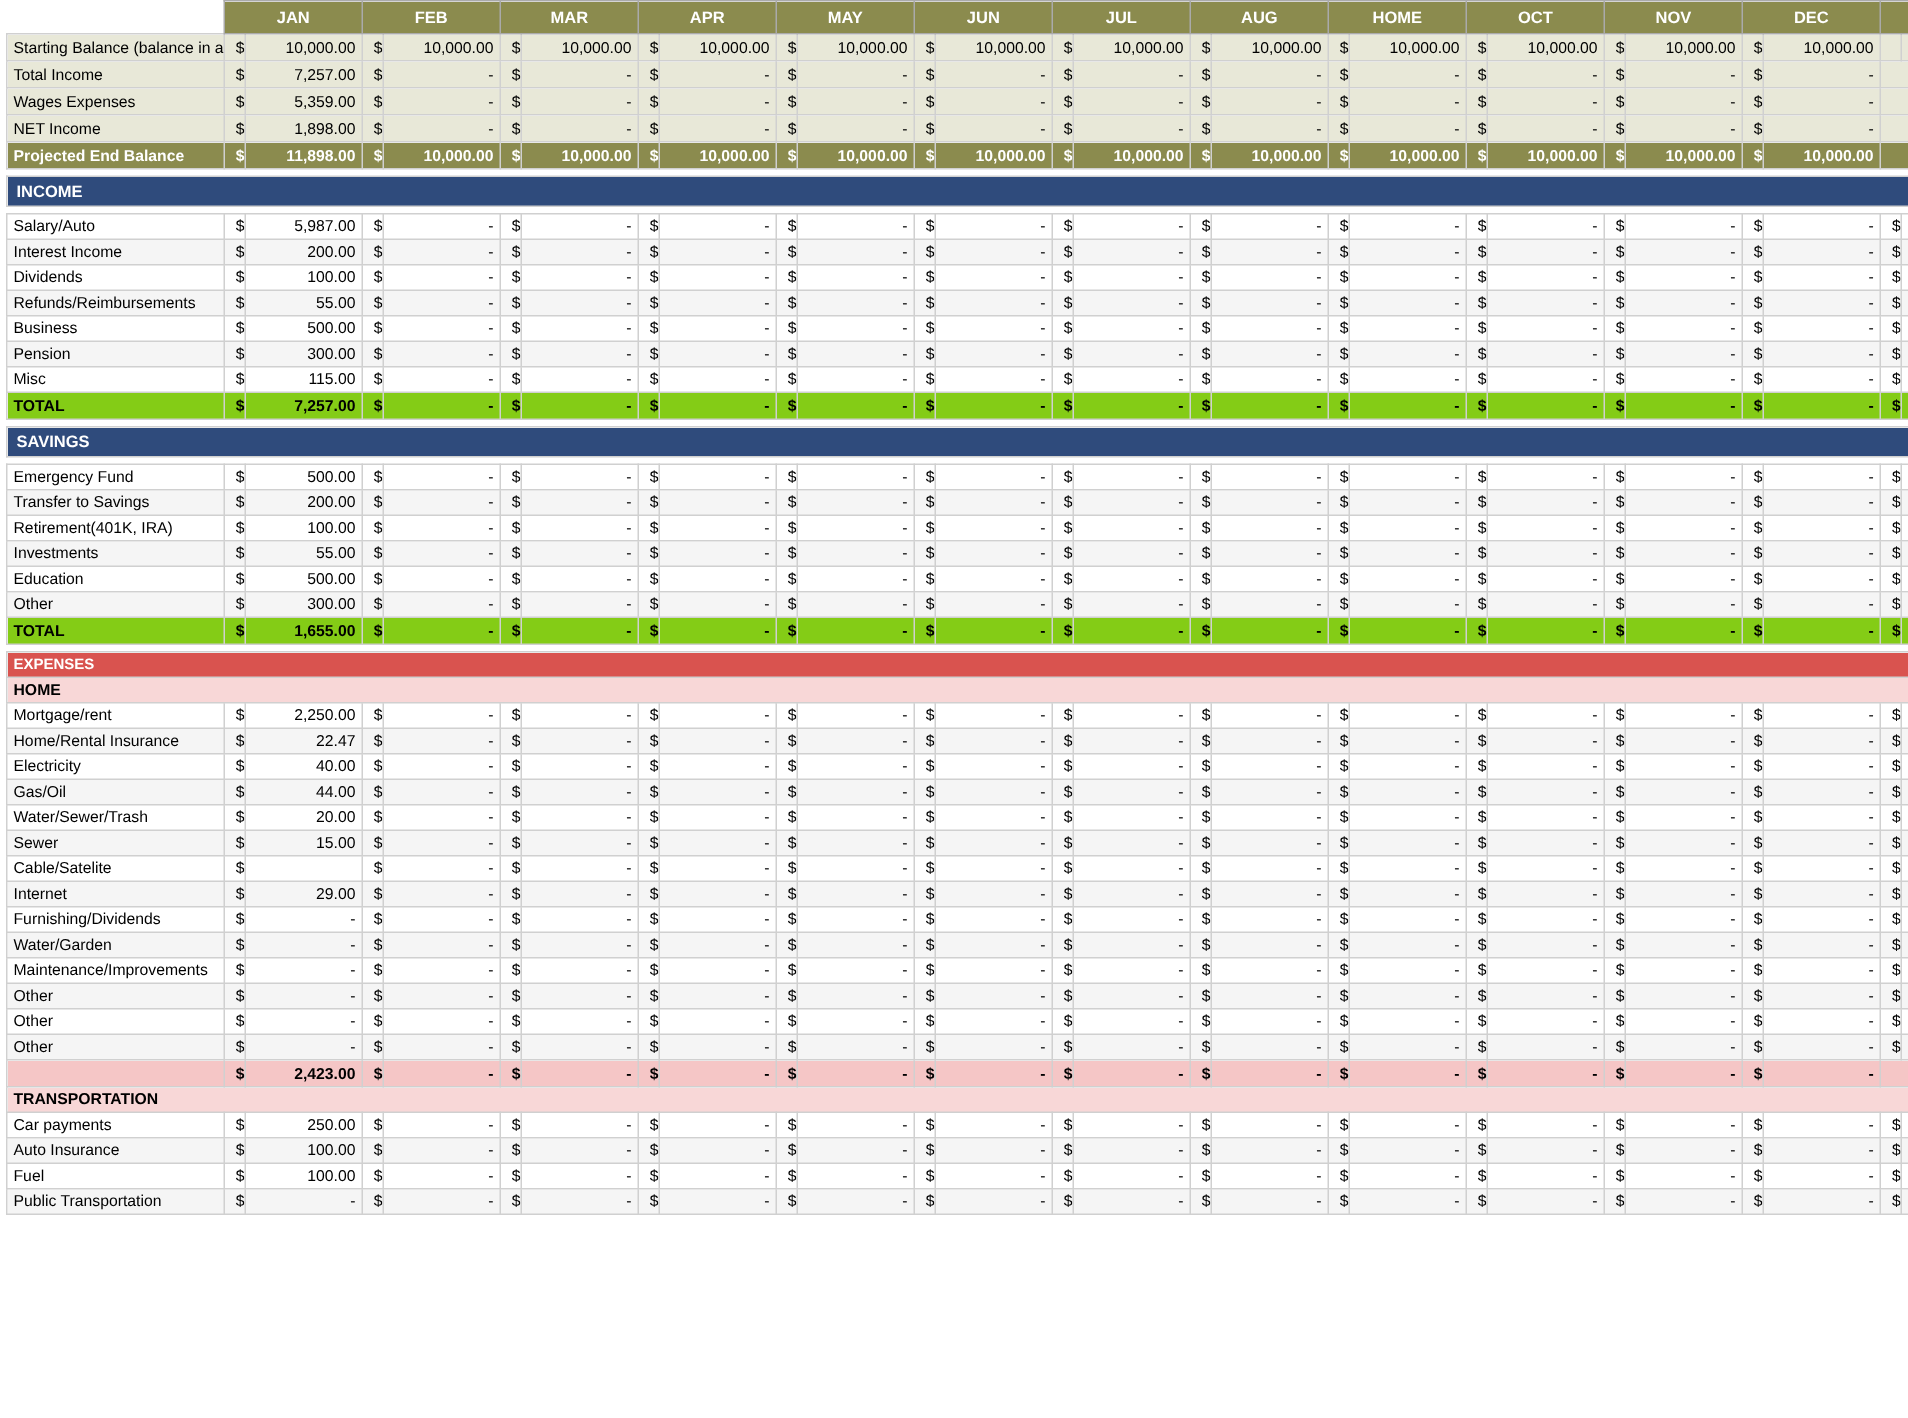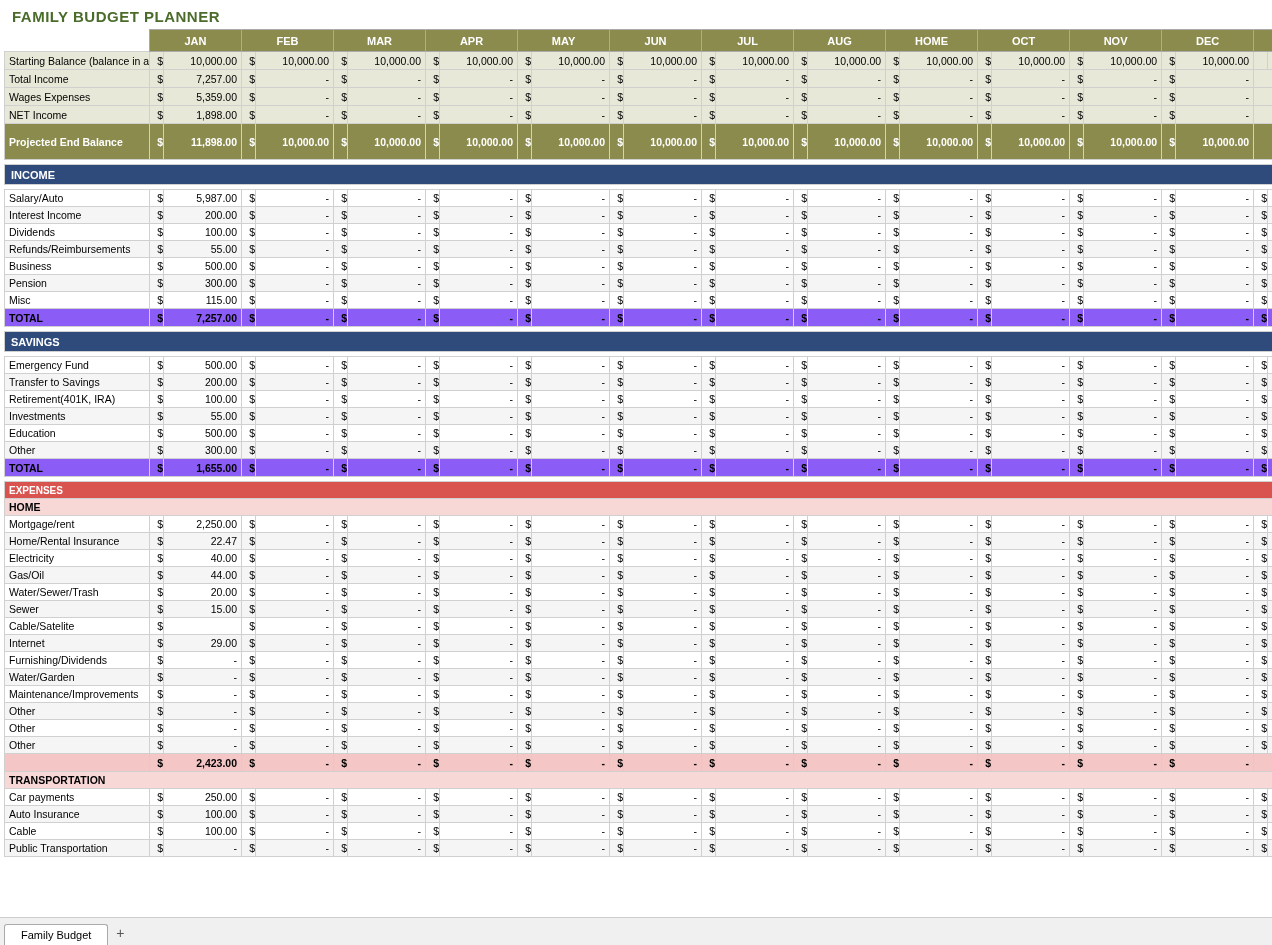--- a/index.html
+++ b/index.html
@@ -20,35 +20,35 @@
     col.month-col { width: 78px; }
     
     td, th { border: 1px solid #d0d0d0; padding: 2px 4px; white-space: nowrap; overflow: hidden; }
     
     
     .header-row th { background-color: #8b8b4e; color: #fff; font-weight: bold; text-align: center; font-size: 11px; border: 1px solid #aaa; height: 22px; }
     .header-row .label-th { background: #fff; border: none; }
     
     
     .summary-row td { background: #e8e8d8; font-size: 10.5px; height: 18px; }
-    .summary-projected td { background: #8b8b4e; color: #fff; font-weight: bold; font-size: 10.5px; height: 36px; }
+    .summary-projected td { background: #8b8b4e; color: #fff; font-weight: bold; font-size: 10.5px; height: 18px; }
     
     
     .section-header td { background: #2f4b7c; color: #fff; font-weight: bold; font-size: 11px; height: 20px; padding: 3px 6px; }
     
     
     .subsection-header td { background: #d9534f; color: #fff; font-weight: bold; font-size: 10px; height: 17px; padding: 2px 4px; }
     .subsection-label td { background: #f8d7d7; font-weight: bold; font-size: 10.5px; height: 16px; }
     
     
     .data-row td { background: #fff; font-size: 10.5px; height: 17px; }
     .data-row.alt td { background: #f5f5f5; }
     
     
-    .total-row td { background: #8b5cf6; font-weight: bold; font-size: 10.5px; height: 18px; }
+    .total-row td { background: #84cc16; font-weight: bold; font-size: 10.5px; height: 18px; }
     .total-row-pink td { background: #f5c6c6; font-weight: bold; font-size: 10.5px; height: 18px; }
     
     .num-cell { text-align: right; }
     .label-cell { text-align: left; }
     .dollar-cell { text-align: right; width: 12px; padding-right: 0; }
     
     
     .tab-bar { 
       height: 28px; 
       background: #f0f0f0; 
@@ -77,23 +77,20 @@
       cursor: pointer;
       color: #555;
     }
     
     .spacer-row td { height: 4px; border: none; background: #fff; }
   </style>
 </head>
 <body>
 
 <div class="app-container">
-  <div class="title-bar">
-    <h1>FAMILY BUDGET PLANNER</h1>
-  </div>
 
   <div class="spreadsheet">
     <table>
       <colgroup>
         <col class="label-col">
         <col style="width:14px">
         <col class="month-col">
         <col style="width:14px">
         <col class="month-col">
         <col style="width:14px">
@@ -1297,21 +1294,21 @@
         <td class="dollar-cell">$</td>
             <td class="num-cell">-</td>
         <td class="dollar-cell">$</td>
             <td class="num-cell">-</td>
         <td class="dollar-cell">$</td>
             <td class="num-cell">100.00</td>
 
       </tr>
 
       <tr class="data-row">
-        <td class="label-cell">Cable</td>
+        <td class="label-cell">Fuel</td>
         <td class="dollar-cell">$</td>
             <td class="num-cell">100.00</td>
         <td class="dollar-cell">$</td>
             <td class="num-cell">-</td>
         <td class="dollar-cell">$</td>
             <td class="num-cell">-</td>
         <td class="dollar-cell">$</td>
             <td class="num-cell">-</td>
         <td class="dollar-cell">$</td>
             <td class="num-cell">-</td>
@@ -1362,21 +1359,13 @@
             <td class="num-cell">-</td>
         <td class="dollar-cell">$</td>
             <td class="num-cell">-</td>
 
       </tr>
 
     </tbody>
       </table>
   </div>
 
-  <div class="tab-bar">
-    <div class="tab">
-      <span>Family Budget</span>
-    </div>
-    <div class="tab-add">
-      <span>+</span>
-    </div>
-  </div>
 </div>
 
 </body></html>

